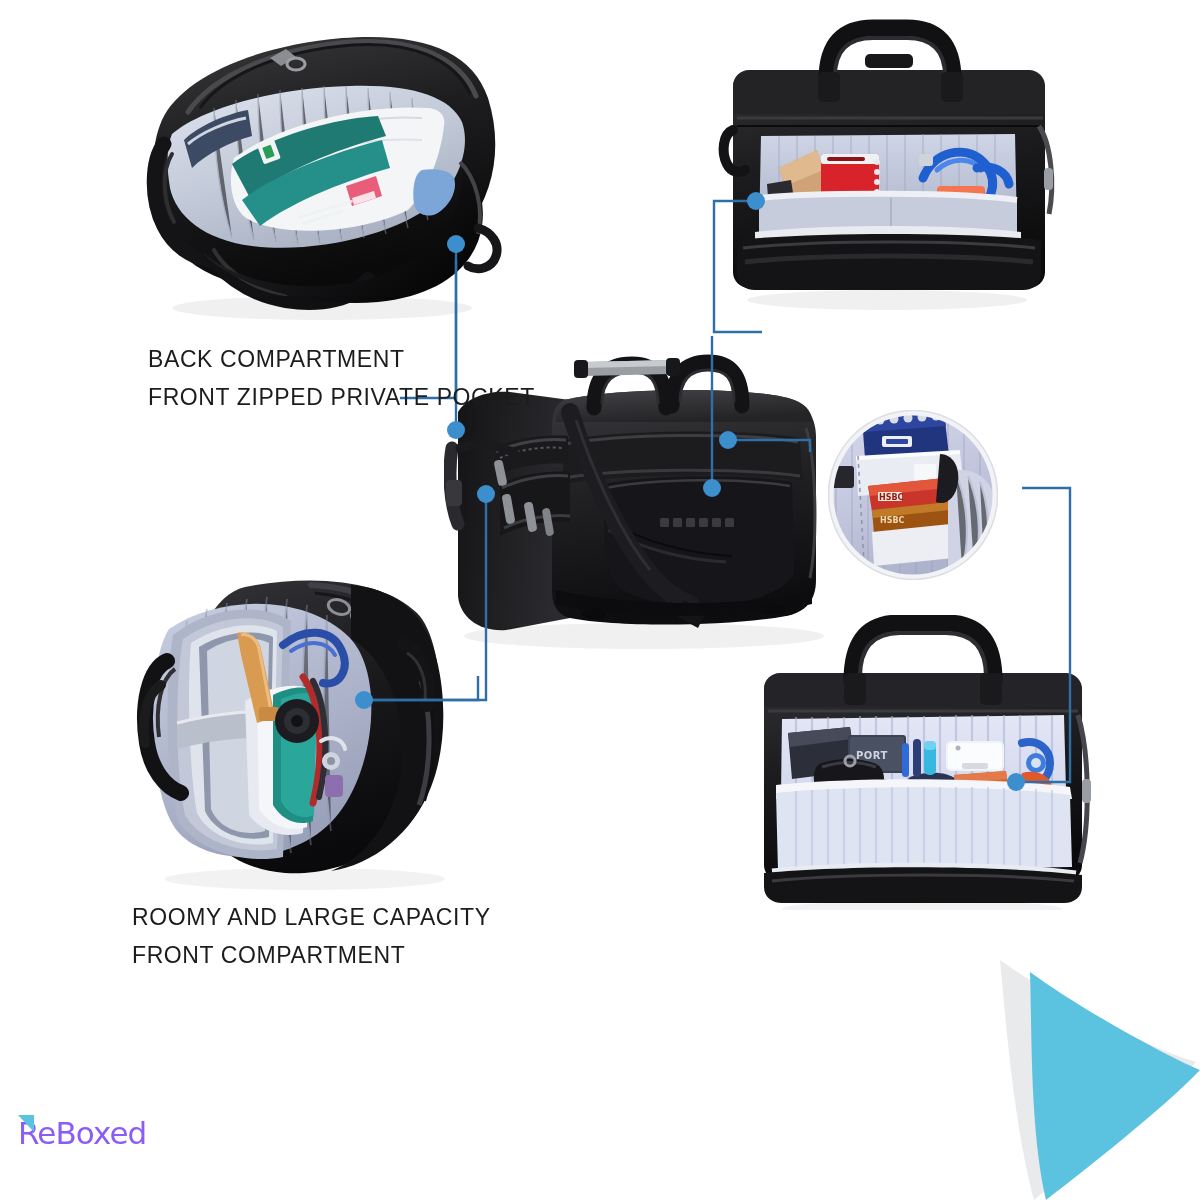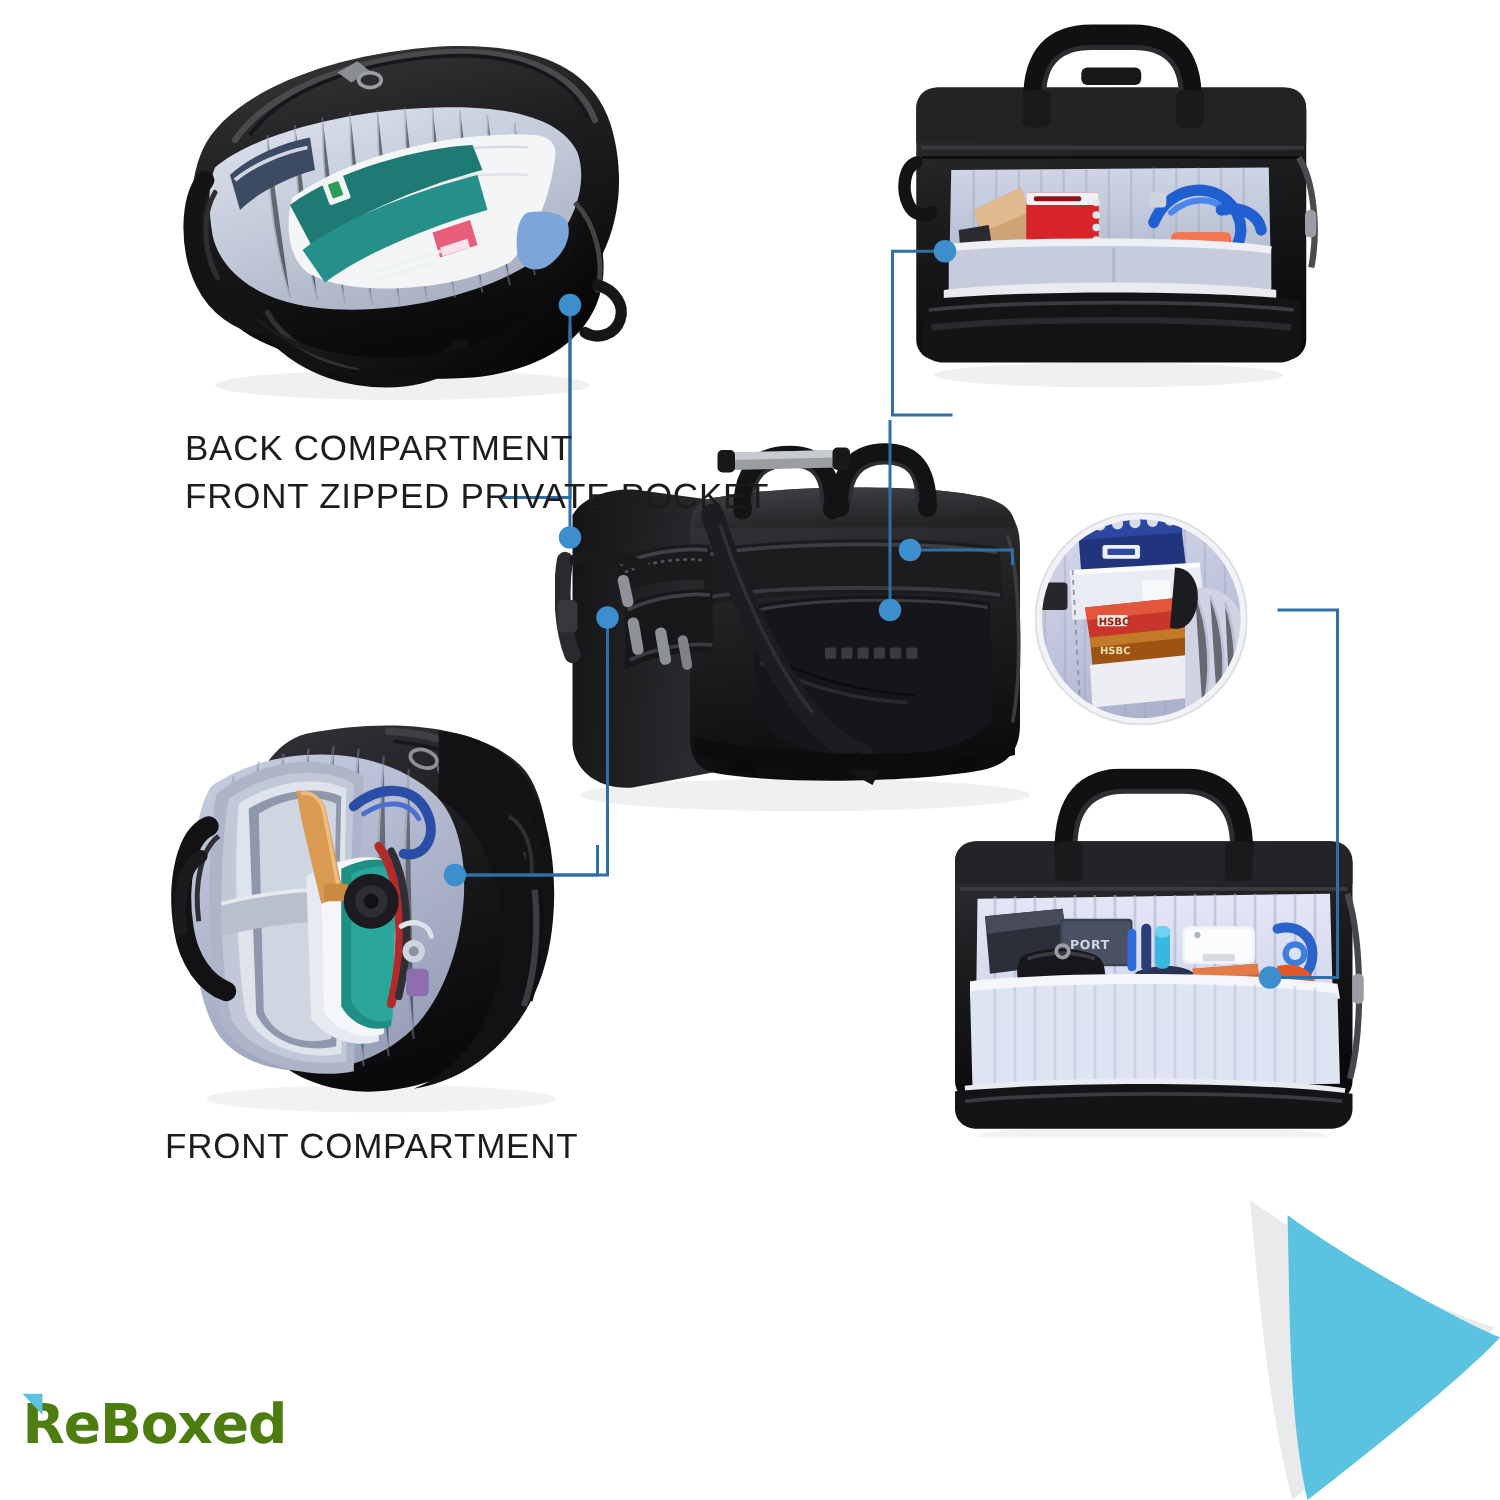--- a/index.html
+++ b/index.html
@@ -25,21 +25,21 @@
     pointer-events: none;
     z-index: 30;
   }
 
   
   .callout {
     position: absolute;
     z-index: 40;
     color: #1c1c1c;
     font-family: "Liberation Sans", sans-serif;
-    font-size: 28px;
+    font-size: 23px;
     letter-spacing: 0.6px;
     line-height: 38px;
     white-space: nowrap;
     font-weight: 400;
   }
   .callout .line2 { display: block; }
 
   
   .photo {
     position: absolute;
@@ -51,23 +51,23 @@
   #logo {
     position: absolute;
     left: 18px;
     top: 1118px;
     z-index: 50;
     display: flex;
     align-items: center;
   }
   #logo-text {
     font-family: "DejaVu Sans", sans-serif;
-    font-size: 44px;
-    font-weight: bold;
-    color: #4d7c0f;
+    font-size: 31px;
+    font-weight: normal;
+    color: #8b5cf6;
     letter-spacing: -0.9px;
     line-height: 1;
     position: relative;
   }
   #logo-accent {
     position: absolute;
     left: 0px;
     top: -3px;
     width: 0; height: 0;
     border-left: 16px solid transparent;
@@ -670,20 +670,21 @@
   </svg>
 
   <div class="callout" style="left:148px; top:340px;">
     <span>BACK COMPARTMENT</span>
     <span class="line2">FRONT ZIPPED PRIVATE POCKET</span>
   </div>
 
 
 
   <div class="callout" style="left:132px; top:898px;">
+    <span>ROOMY AND LARGE CAPACITY</span>
     <span class="line2">FRONT COMPARTMENT</span>
   </div>
 
 
   <svg id="sail" viewBox="0 0 270 250" xmlns="http://www.w3.org/2000/svg">
     <path d="M70 10 C120 46 212 96 266 112 C230 150 150 212 104 250 C84 176 76 74 70 10 Z" fill="#e8eaec"></path>
     <path d="M100 22 C146 56 232 104 270 120 C236 156 160 216 116 250 C100 180 102 86 100 22 Z" fill="#5bc2e0"></path>
   </svg>
 
   <div id="logo">

